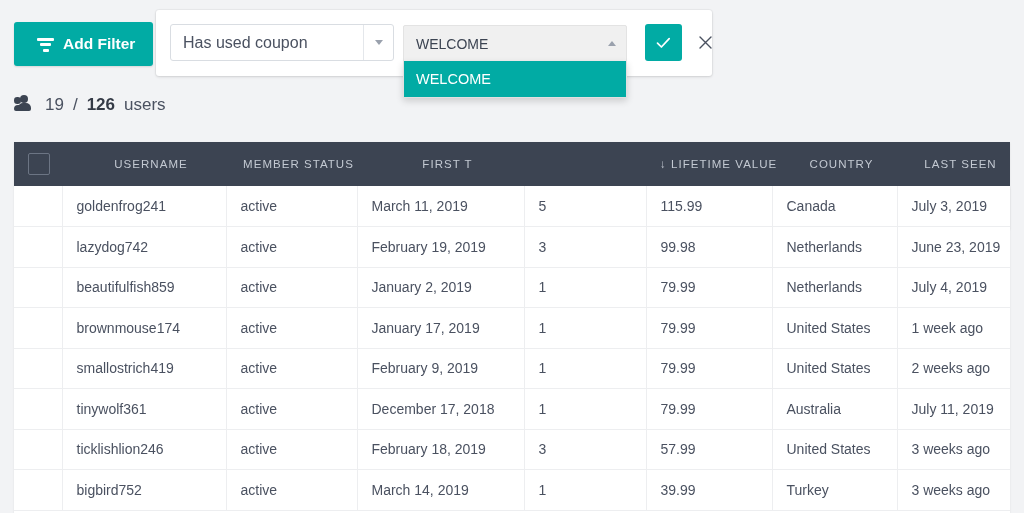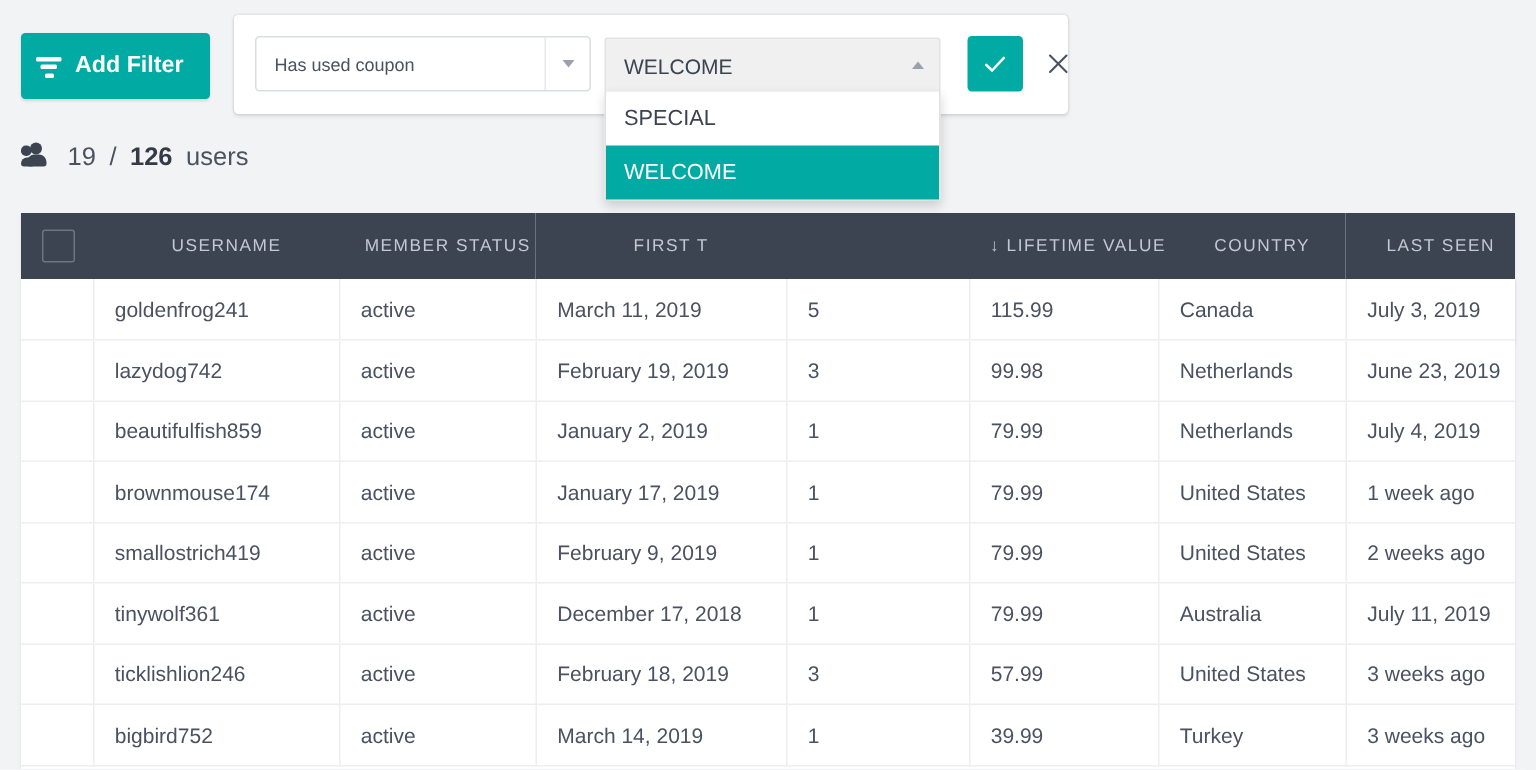--- a/index.html
+++ b/index.html
@@ -11,21 +11,21 @@
   }
   #root { position: relative; width: 1024px; height: 513px; }
 
   
   .filter-row {
     position: absolute; left: 0; top: 0;
     width: 1024px; height: 82px;
   }
   .add-filter-btn {
     position: absolute; left: 14px; top: 22px;
-    height: 44px; padding: 0 18px 0 10px;
+    height: 44px; padding: 0 18px 0 23px;
     background: #01aba4;
     border: none; border-radius: 3px;
     color: #fff;
     display: flex; align-items: center; gap: 9px;
     font-size: 15.5px; font-weight: bold;
     font-family: "Liberation Sans", sans-serif;
     cursor: pointer;
     box-shadow: 0 1px 2px rgba(0,0,0,.12);
   }
   .filter-icon { display:block; width: 17px; height: 13px; }
@@ -43,21 +43,21 @@
     border-radius: 3px;
     box-shadow: 0 1px 3px rgba(0,0,0,.12), 0 0 0 1px rgba(0,0,0,.03);
   }
   .select-field {
     position: absolute;
     height: 37px;
     background: #fff;
     border: 1px solid #d9dde2;
     border-radius: 3px;
     display: flex; align-items: center;
-    font-size: 12px; color: #4a5160;
+    font-size: 16px; color: #4a5160;
     cursor: pointer;
   }
   .select-field .txt { padding-left: 12px; flex: 1; white-space: nowrap; overflow:hidden;}
   .select-field .caret {
     width: 30px; height: 100%;
     border-left: 1px solid #e4e7eb;
     display:flex; align-items:center; justify-content:center;
   }
   .tri-down { width:0;height:0;border-left:4px solid transparent;border-right:4px solid transparent;border-top:5px solid #9aa1ad;}
   .tri-up   { width:0;height:0;border-left:4px solid transparent;border-right:4px solid transparent;border-bottom:5px solid #9aa1ad;}
@@ -234,21 +234,20 @@
     </div>
 
     <div class="value-select" style="left:403px; top:25px;">
       <span class="txt">WELCOME</span>
       <span class="caret">
           <span class="tri-up"></span>
         </span>
     </div>
 
     <div class="dropdown-list">
-      <div class="dropdown-item">SPECIAL</div>
       <div class="dropdown-item sel">WELCOME</div>
     </div>
   </div>
 
   <div class="count-row">
     <div class="user-count">
       <span class="people-icon">
         <span class="h1"></span>
           <span class="h2"></span>
           <span class="b1"></span>

